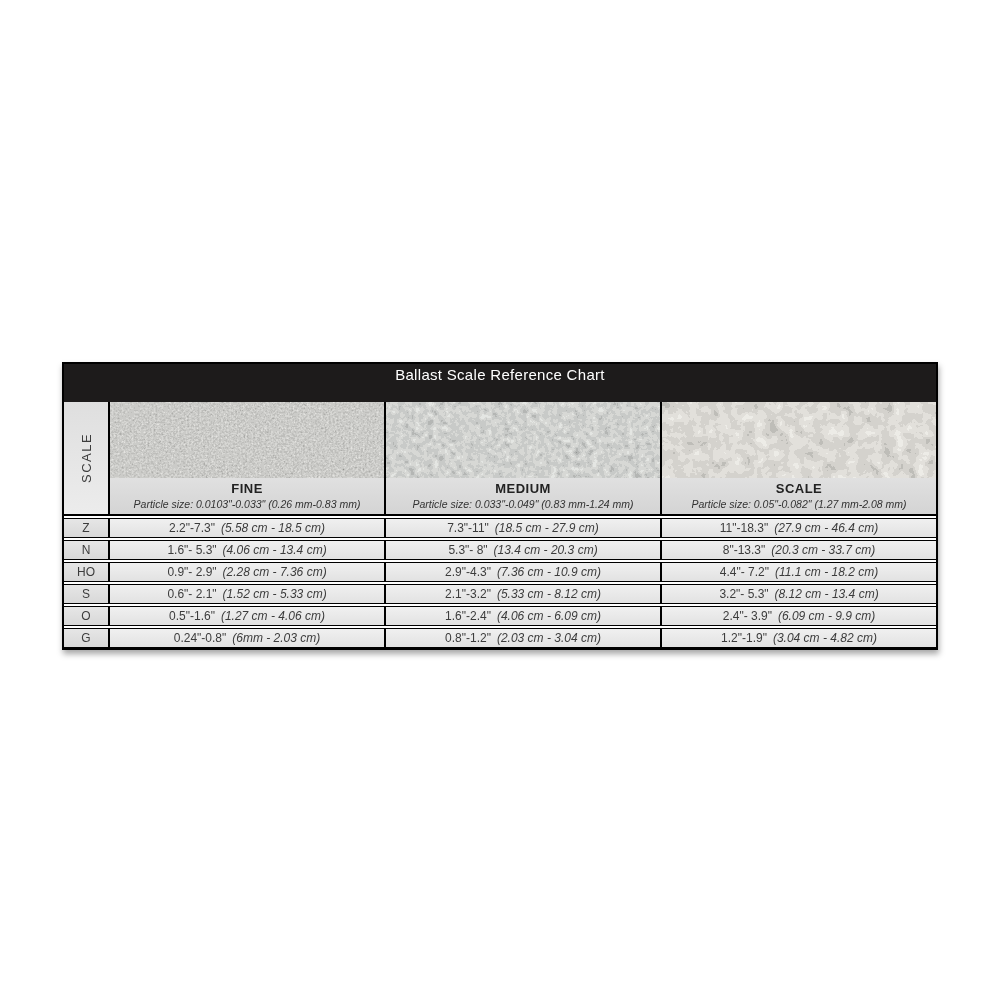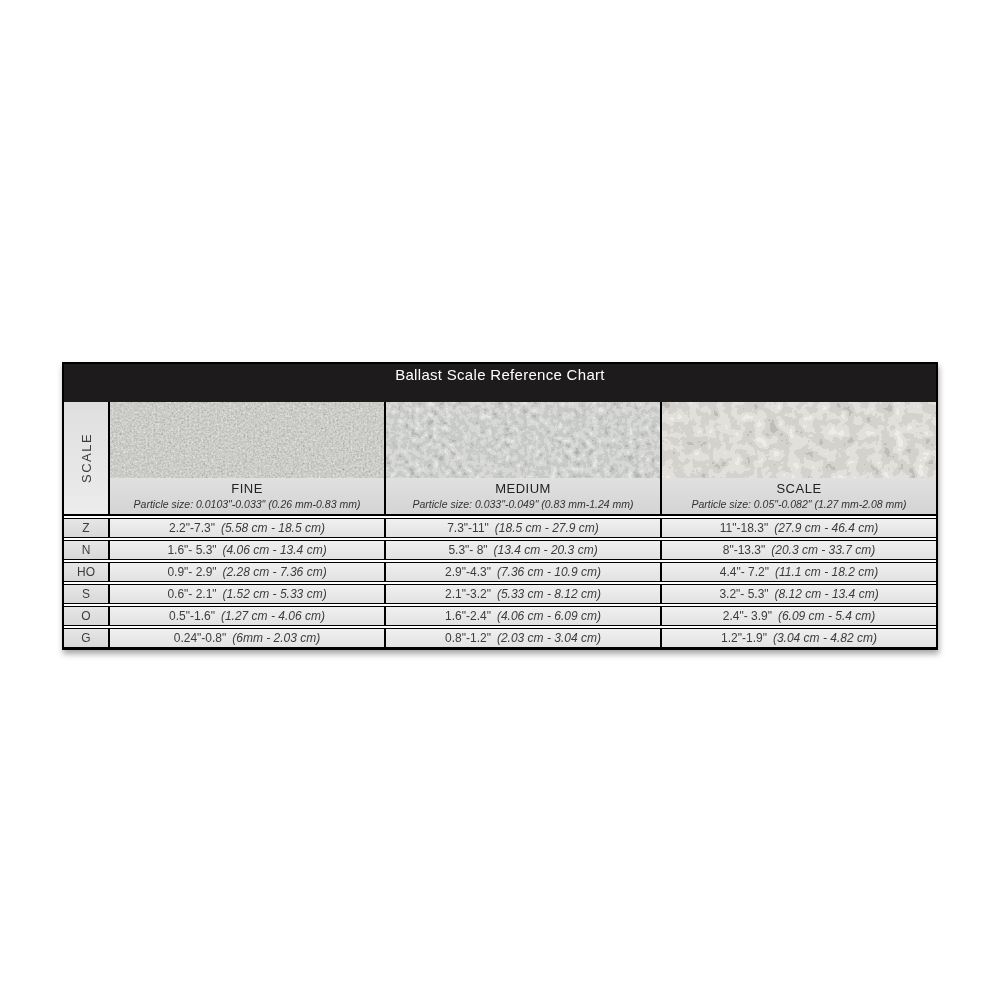--- a/index.html
+++ b/index.html
@@ -50,20 +50,21 @@
     height: 36px;
     background: linear-gradient(#e0e0e0, #d4d4d4);
     text-align: center;
     padding-top: 3px;
   }
   .col-title {
     font-size: 13px;
     color: #222;
     letter-spacing: 0.5px;
     line-height: 16px;
+    font-weight: bold;
   }
   .col-sub {
     font-size: 10.5px;
     font-style: italic;
     color: #333;
     line-height: 14px;
     white-space: nowrap;
   }
   .ps-label { font-weight: normal; }
   .rows { background: #fff; }
@@ -236,21 +237,21 @@
       <div class="cell">
           <span>0.5"-1.6"</span>
           <span class="metric">(1.27 cm - 4.06 cm)</span>
         </div>
       <div class="cell">
           <span>1.6"-2.4"</span>
           <span class="metric">(4.06 cm - 6.09 cm)</span>
         </div>
       <div class="cell">
           <span>2.4"- 3.9"</span>
-          <span class="metric">(6.09 cm - 5.4 cm)</span>
+          <span class="metric">(6.09 cm - 9.9 cm)</span>
         </div>
     </div>
 
     <div class="row">
       <div class="cell scale-label">G</div>
       <div class="cell">
           <span>0.24"-0.8"</span>
           <span class="metric">(6mm - 2.03 cm)</span>
         </div>
       <div class="cell">

